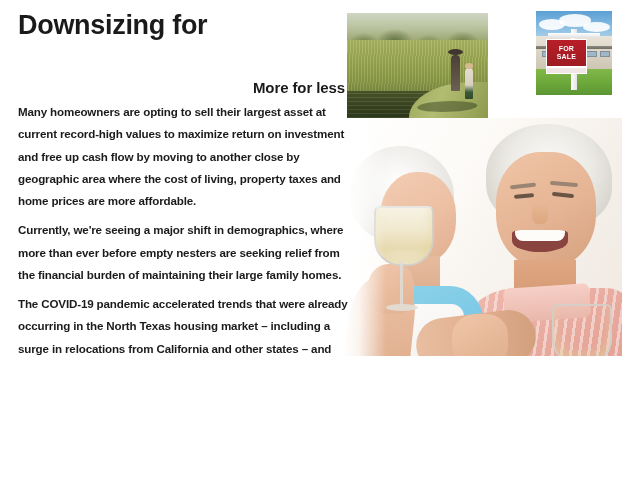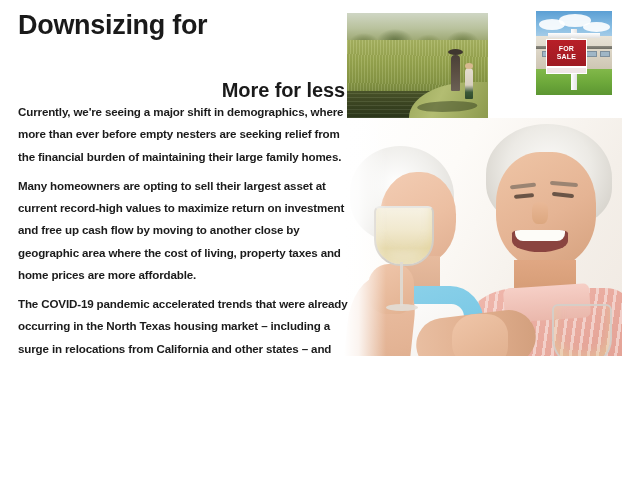--- a/index.html
+++ b/index.html
@@ -17,21 +17,21 @@
     position:absolute;left:18px;top:9px;width:330px;
     font-size:27px;line-height:1.22;font-weight:bold;
     color:#1a1a1a;letter-spacing:-0.3px;
     z-index:6;
   }
   .headline .l2{display:block;}
 
   .subhead{
     position:absolute;left:18px;top:79px;width:327px;
     text-align:right;
-    font-size:20px;font-weight:bold;color:#1a1a1a;
+    font-size:15px;font-weight:bold;color:#1a1a1a;
     z-index:6;letter-spacing:-0.1px;
   }
 
   
   .body-copy{
     position:absolute;left:18px;top:101px;width:330px;
     z-index:6;
   }
   .body-copy p{
     margin:0 0 7px 0;
@@ -364,22 +364,22 @@
 
 <div class="slide">
 
   <div class="headline">
     <span>Downsizing for</span>
   </div>
 
   <div class="subhead">More for less</div>
 
   <div class="body-copy">
+    <p>Many homeowners are opting to sell their largest asset at current record-high values to maximize return on investment and free up cash flow by moving to another close by geographic area where the cost of living, property taxes and home prices are more affordable.</p>
     <p>Currently, we're seeing a major shift in demographics, where more than ever before empty nesters are seeking relief from the financial burden of maintaining their large family homes.</p>
-    <p>Many homeowners are opting to sell their largest asset at current record-high values to maximize return on investment and free up cash flow by moving to another close by geographic area where the cost of living, property taxes and home prices are more affordable.</p>
     <p>The COVID-19 pandemic accelerated trends that were already occurring in the North Texas housing market – including a surge in relocations from California and other states – and will continue to do so in 2021, according to the leader of one of Dallas-Fort Worth's largest residential real estate firms.</p>
   </div>
 
   <div class="photo-reeds">
     <div class="reeds-sky"></div>
     <div class="reeds-trees"></div>
     <div class="reeds-field"></div>
     <div class="reeds-water"></div>
     <div class="reeds-bank"></div>
     <div class="reeds-shadow"></div>

